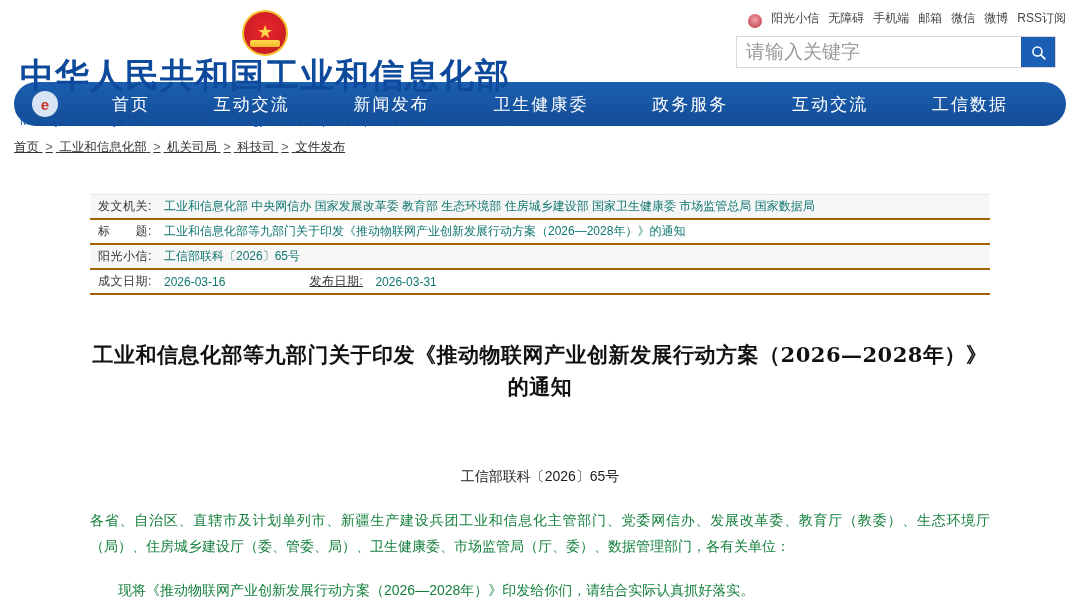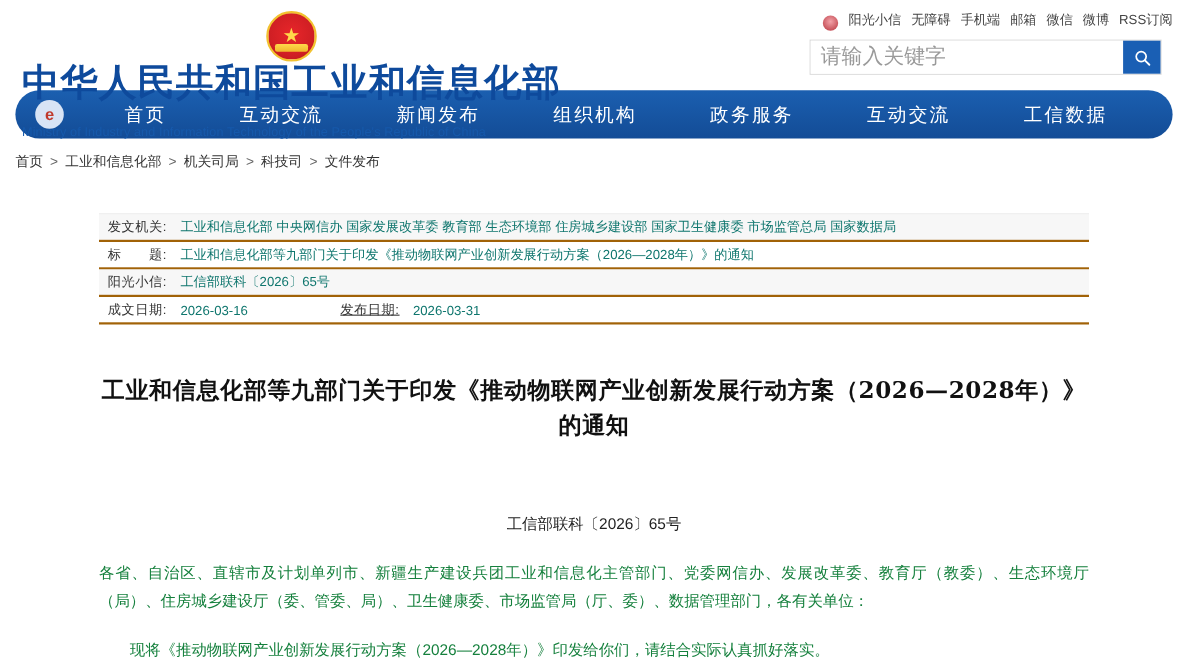--- a/index.html
+++ b/index.html
@@ -156,20 +156,21 @@
     letter-spacing: 2px;
     cursor: pointer;
     white-space: nowrap;
   }
 
   
   .breadcrumb {
     font-size: 12.5px;
     color: #333;
     padding: 13px 14px 0 14px;
+    text-decoration: underline;
   }
   .breadcrumb a { color: #333; text-decoration: none; }
   .breadcrumb .sep { color: #666; margin: 0 3px; }
 
   
   .content {
     padding: 0 90px;
   }
   .meta {
     margin-top: 38px;
@@ -261,21 +262,21 @@
   </div>
 </div>
 
 <div class="nav-wrap">
   <div class="nav">
     <div class="nav-logo">e</div>
     <div class="nav-items">
       <div class="nav-item">首页</div>
       <div class="nav-item">互动交流</div>
       <div class="nav-item">新闻发布</div>
-      <div class="nav-item">组织机构</div>
+      <div class="nav-item">卫生健康委</div>
       <div class="nav-item">政务服务</div>
       <div class="nav-item">互动交流</div>
       <div class="nav-item">工信数据</div>
     </div>
   </div>
 </div>
 
 <div class="breadcrumb">
   <a href="#">首页</a>
   <span class="sep">&gt;</span>

